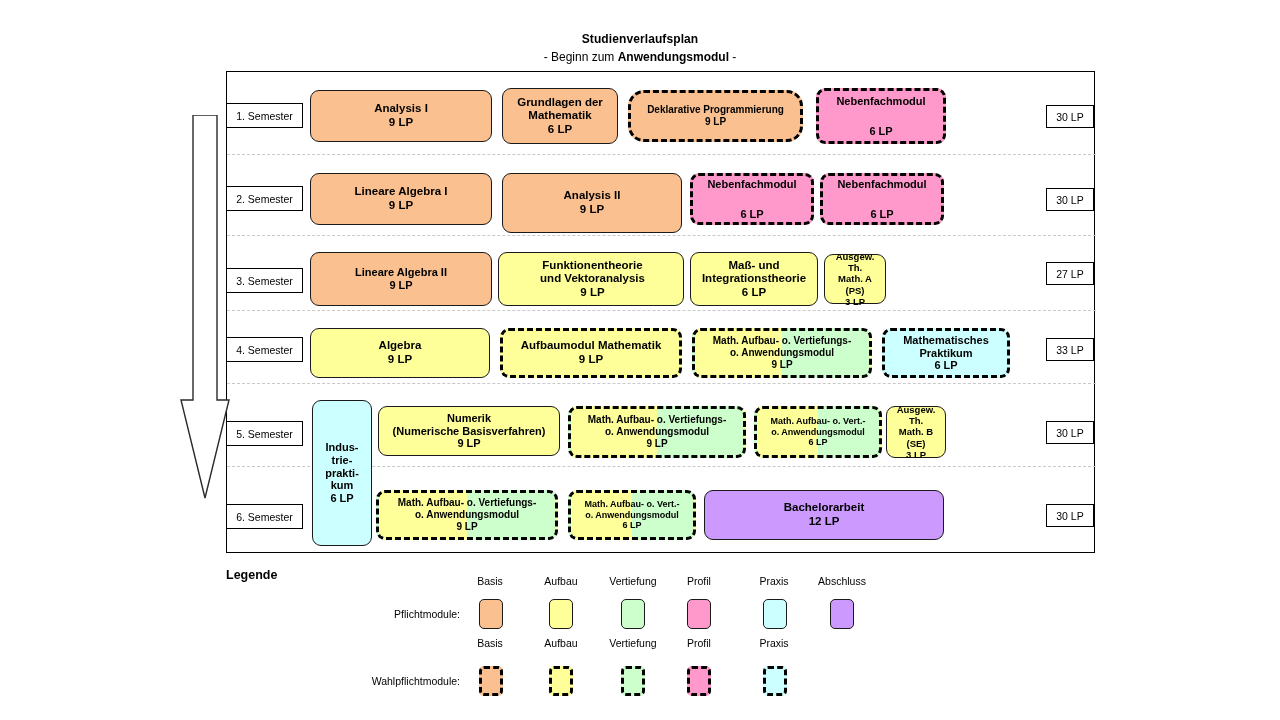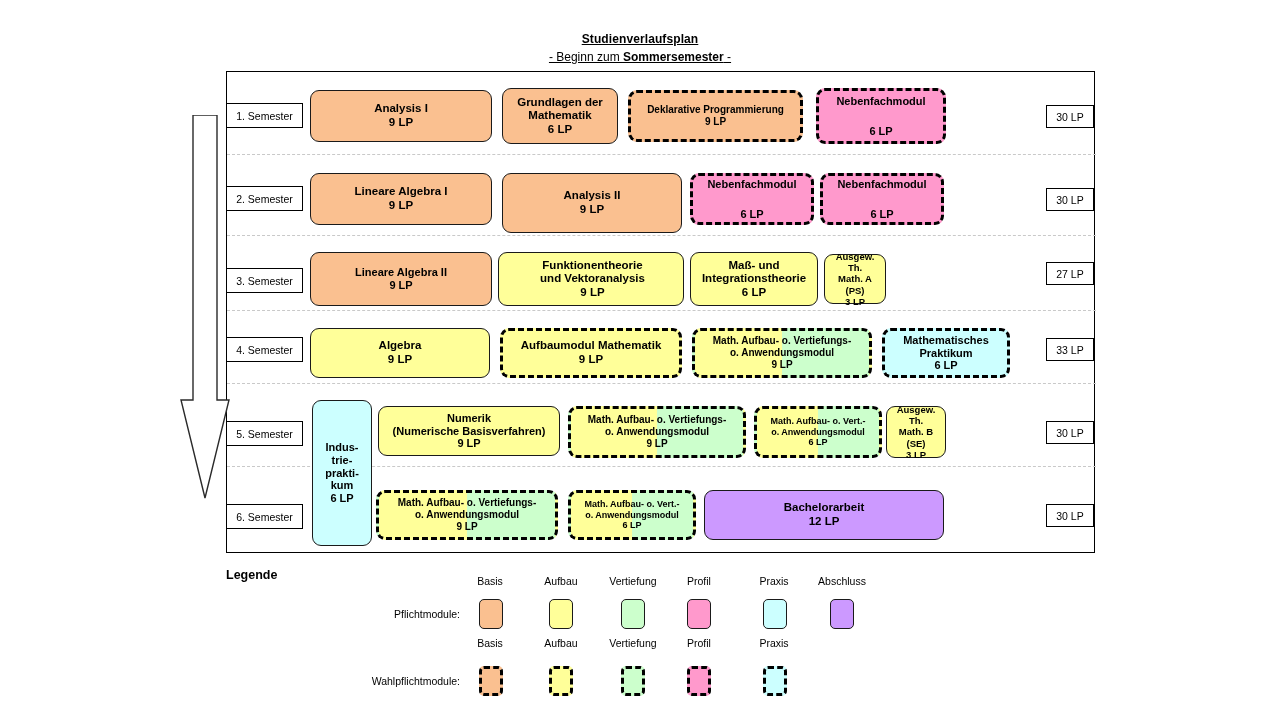--- a/index.html
+++ b/index.html
@@ -7,21 +7,21 @@
     margin: 0; padding: 0;
     width: 1280px; height: 720px;
     background: #ffffff;
     font-family: "Liberation Sans", sans-serif;
     color: #000;
     overflow: hidden;
   }
   #root { position: relative; width: 1280px; height: 720px; }
 
   
-  .title-block { position: absolute; left: 0; top: 32px; width: 1280px; text-align: center; text-decoration: underline; }
+  .title-block { position: absolute; left: 0; top: 32px; width: 1280px; text-align: center; }
   .title-main { font-size: 12px; font-weight: bold; letter-spacing: .1px; }
   .title-sub  { font-size: 12px; margin-top: 4px; }
   .title-sub b { font-weight: bold; }
 
   
   .frame {
     position: absolute; left: 226px; top: 71px;
     width: 869px; height: 482px;
     border: 1px solid #000; background: #fff;
   }
@@ -74,21 +74,21 @@
   .sw.dashed { border: 3px dashed #000; }
 </style>
 </head>
 <body>
 
 <div id="root">
 
   <div class="title-block">
     <div class="title-main">Studienverlaufsplan</div>
     <div class="title-sub">
-      <span>- Beginn zum </span><b>Sommersemester</b><span> -</span>
+      <span>- Beginn zum </span><b>Anwendungsmodul</b><span> -</span>
     </div>
   </div>
 
   <svg class="arrow" viewBox="0 0 56 385" preserveAspectRatio="none">
     <polygon points="16,0 40,0 40,285 52,285 28,383 4,285 16,285" fill="#ffffff" stroke="#2a2a2a" stroke-width="1.4"></polygon>
   </svg>
 
   <div class="frame">
     <div class="row-sep" style="top:82px"></div>
     <div class="row-sep" style="top:163px"></div>
@@ -113,21 +113,21 @@
 
   <div class="mod solid c-basis" style="left:310px; top:90px;  width:182px; height:52px; font-size:11.5px; font-weight:bold;">
       <span class="ln">Analysis I</span>
       <span class="ln">9 LP</span>
     </div>
   <div class="mod solid c-basis" style="left:502px; top:88px;  width:116px; height:56px; font-size:11.5px; font-weight:bold;">
       <span class="ln">Grundlagen der</span>
       <span class="ln">Mathematik</span>
       <span class="ln">6 LP</span>
     </div>
-  <div class="mod dashed c-basis" style="left:628px; top:90px;  width:175px; height:52px; font-size:10px;   font-weight:bold;">
+  <div class="mod dashed c-basis" style="left:628px; top:90px;  width:175px; height:52px; font-size:10px;   font-weight:bold;border-radius:16px;">
       <span class="ln">Deklarative Programmierung</span>
       <span class="ln">9 LP</span>
     </div>
   <div class="mod dashed c-profil" style="left:816px; top:88px; width:130px; height:56px; font-size:11px;   font-weight:bold;">
       <span class="ln">Nebenfachmodul</span>
       <span class="ln">6 LP</span>
     </div>
 
   <div class="mod solid c-basis" style="left:310px; top:173px; width:182px; height:52px; font-size:11.5px; font-weight:bold;">
       <span class="ln">Lineare Algebra I</span>

